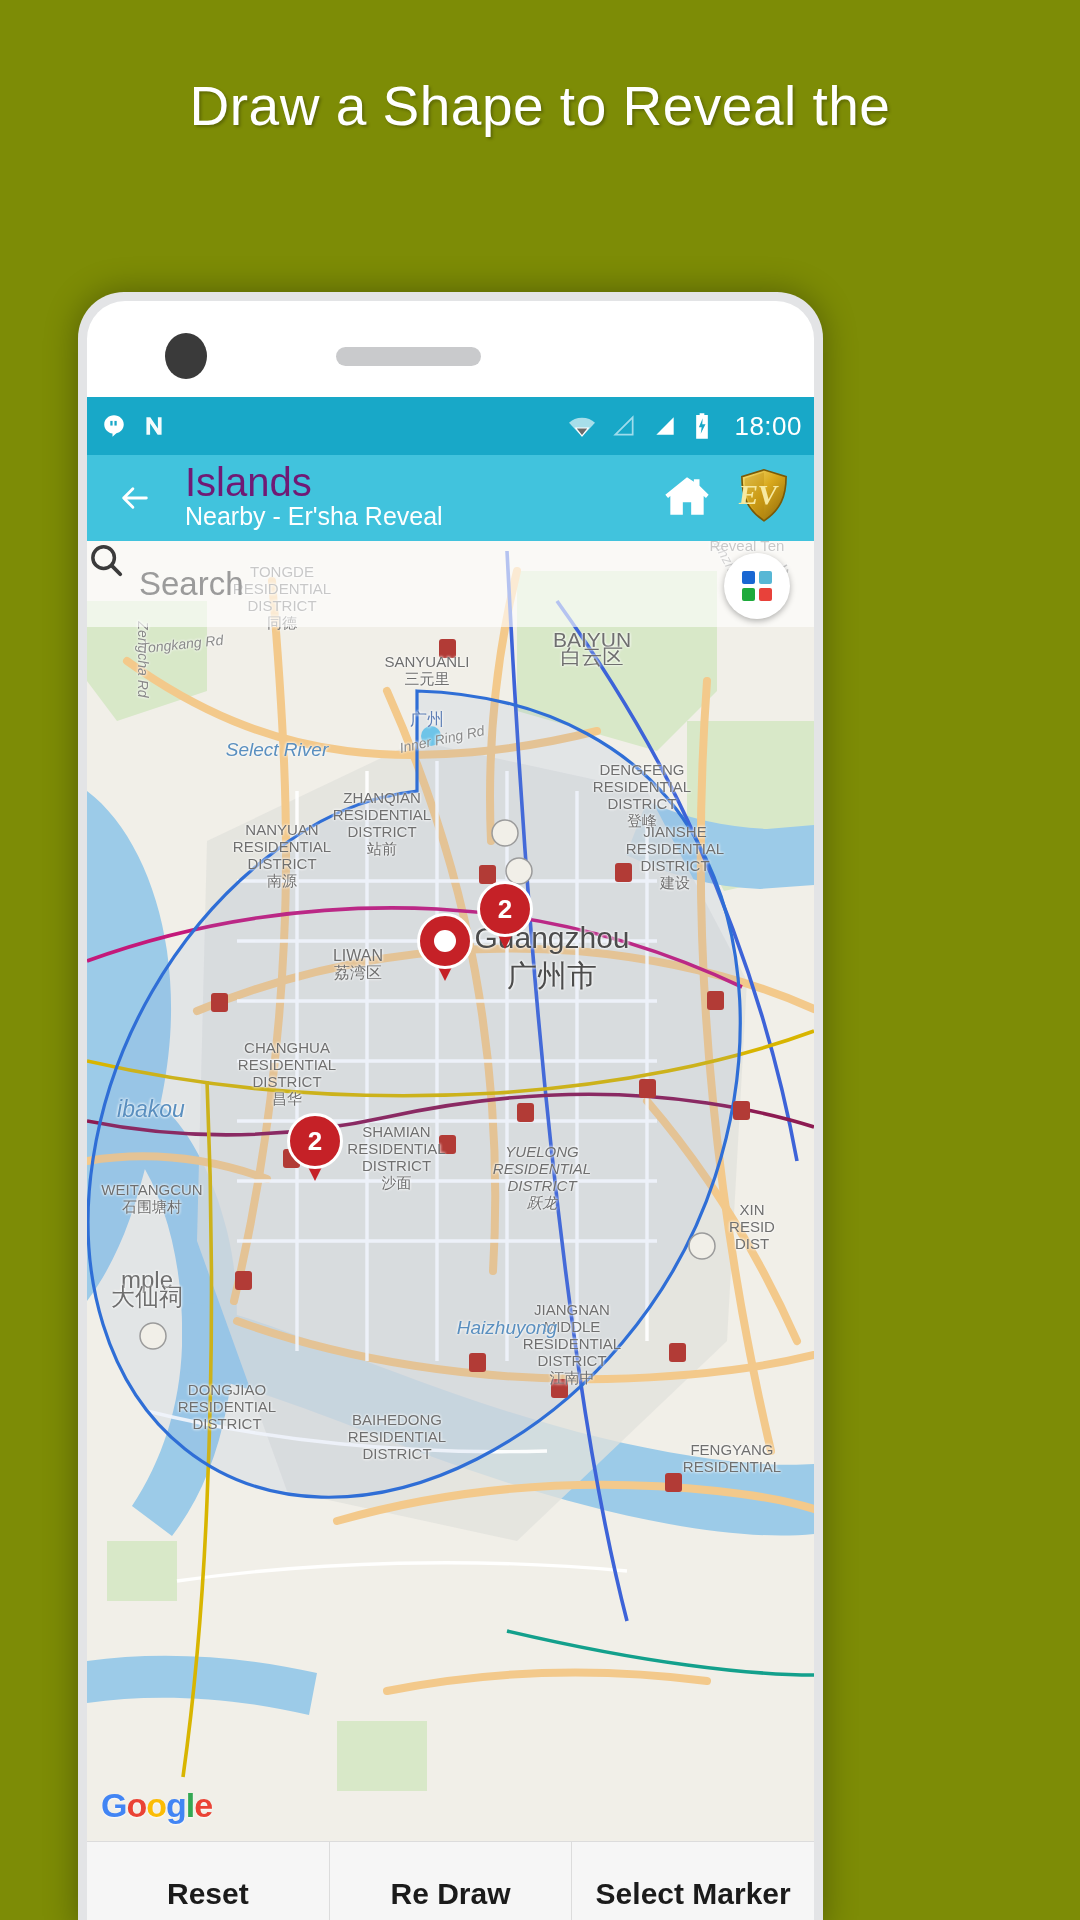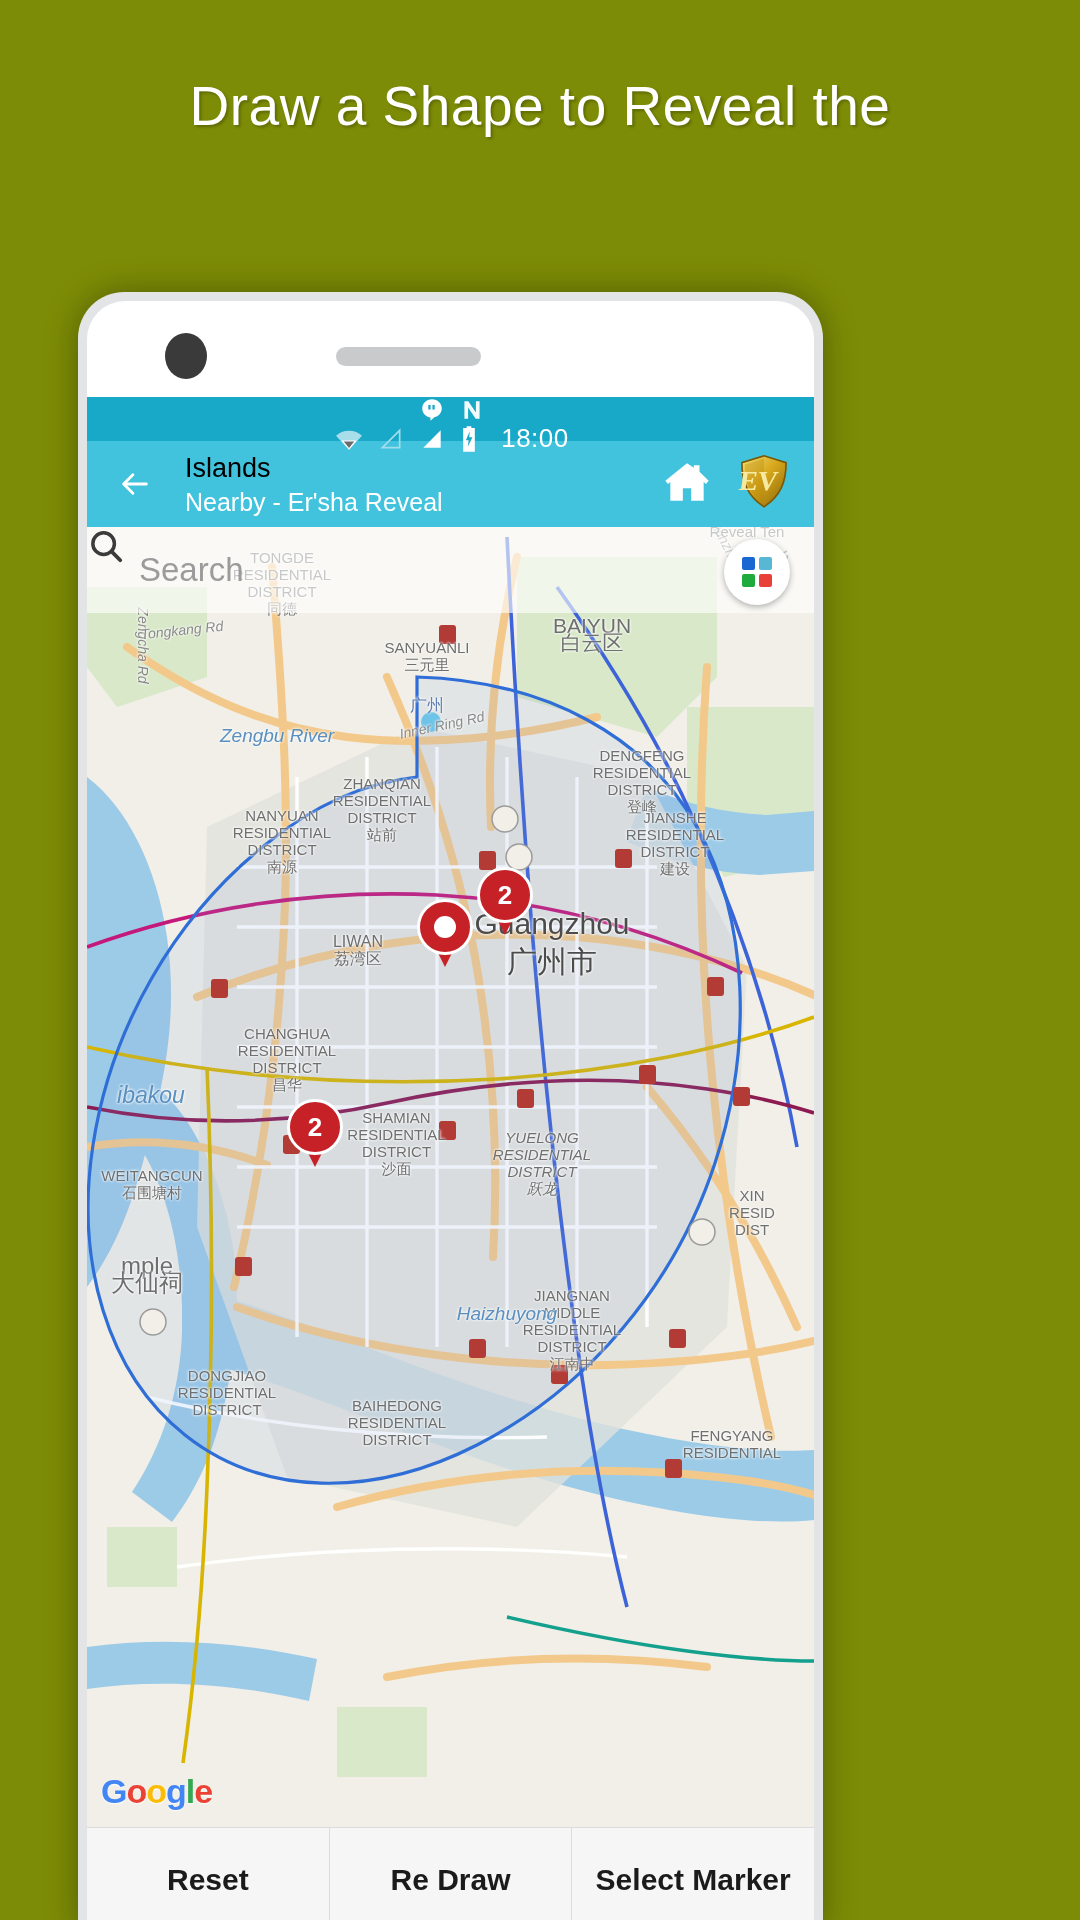--- a/index.html
+++ b/index.html
@@ -54,40 +54,39 @@
 
   
   .screen {
     position:absolute; left:0; top:96px;
     width:727px; height:1535px;
     background:#fff; overflow:hidden;
   }
 
   
   .statusbar {
-    height:44px; background:#18a8c8;
+    height:58px; background:#18a8c8;
     display:flex; align-items:center;
     padding:0 12px 0 14px;
     color:#fff;
-    flex-direction:column;
   }
   .sb-left { display:flex; align-items:center; gap:14px; }
   .sb-spacer { flex:1; }
   .sb-right { display:flex; align-items:center; gap:13px; }
   .sb-time { font-size:26px; letter-spacing:0.5px; margin-left:9px; }
 
   
   .toolbar {
     height:86px; background:#41c3dd;
     display:flex; align-items:center;
     padding:0 16px 0 20px;
   }
   .tb-back { width:56px; display:flex; align-items:center; justify-content:center; }
   .tb-titles { flex:1; padding-left:22px; }
-  .tb-title { color:#000000; font-size:27px; line-height:36px; }
+  .tb-title { color:#701a75; font-size:40px; line-height:36px; }
   .tb-sub   { color:#fff; font-size:25px; line-height:32px; }
   .tb-icons { display:flex; align-items:center; gap:22px; padding-right:6px; }
 
   
   .map {
     position:relative;
     height:1300px;
     background:#eceae4;
     overflow:hidden;
   }
@@ -346,21 +345,21 @@
         <div class="mlabel big" style="left:355px;top:378px;width:220px;line-height:38px;">Guangzhou<br>广州市</div>
         <div class="mlabel" style="left:140px;top:498px;width:120px;">CHANGHUA<br>RESIDENTIAL<br>DISTRICT<br>昌华</div>
         <div class="mlabel" style="left:252px;top:582px;width:115px;">SHAMIAN<br>RESIDENTIAL<br>DISTRICT<br>沙面</div>
         <div class="mlabel" style="left:400px;top:602px;width:110px;font-style:italic;">YUELONG<br>RESIDENTIAL<br>DISTRICT<br>跃龙</div>
         <div class="mlabel" style="left:0px;top:640px;width:130px;">WEITANGCUN<br>石围塘村</div>
         <div class="mlabel" style="left:430px;top:760px;width:110px;">JIANGNAN<br>MIDDLE<br>RESIDENTIAL<br>DISTRICT<br>江南中</div>
         <div class="mlabel" style="left:80px;top:840px;width:120px;">DONGJIAO<br>RESIDENTIAL<br>DISTRICT</div>
         <div class="mlabel" style="left:250px;top:870px;width:120px;">BAIHEDONG<br>RESIDENTIAL<br>DISTRICT</div>
         <div class="mlabel" style="left:570px;top:900px;width:150px;">FENGYANG<br>RESIDENTIAL</div>
         <div class="mlabel" style="left:620px;top:660px;width:90px;">XIN<br>RESID<br>DIST</div>
-        <div class="mlabel water" style="left:105px;top:200px;width:170px;">Zengbu River</div>
+        <div class="mlabel water" style="left:105px;top:200px;width:170px;">Select River</div>
         <div class="mlabel water" style="left:340px;top:770px;width:160px;margin-top:8px;">Haizhuyong</div>
         <div class="mlabel road" style="left:10px;top:110px;width:90px;transform:rotate(90deg);">Zengcha Rd</div>
         <div class="mlabel road" style="left:35px;top:95px;width:120px;transform:rotate(-6deg);">Tongkang Rd</div>
         <div class="mlabel road" style="left:290px;top:190px;width:130px;transform:rotate(-12deg);">Inner Ring Rd</div>
         <div class="mlabel road" style="left:580px;top:20px;width:130px;transform:rotate(62deg);">Dajinzhong Rd</div>
         <div class="mlabel" style="left:590px;top:-4px;width:140px;">Reveal Ten</div>
         <div class="mlabel" style="left:660px;top:24px;width:60px;font-size:24px;">能</div>
         <div class="mlabel" style="left:0px;top:730px;width:120px;font-size:24px;">mple<br>大仙祠</div>
         <div class="mlabel water" style="left:9px;top:560px;width:110px;font-size:23px;">ibakou</div>
         <div class="mlabel" style="left:310px;top:170px;width:60px;font-size:17px;color:#5f7fb5;">广州</div>

